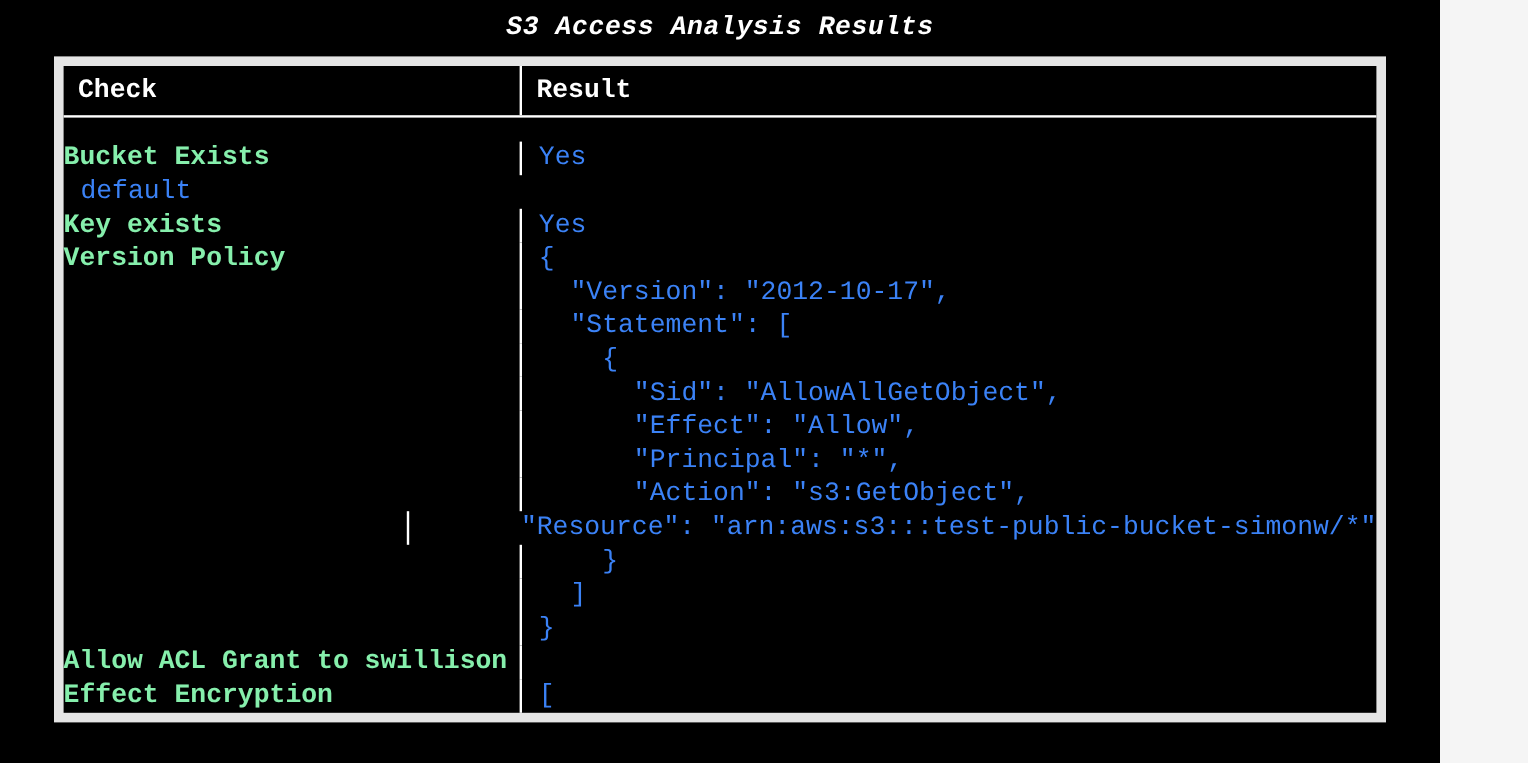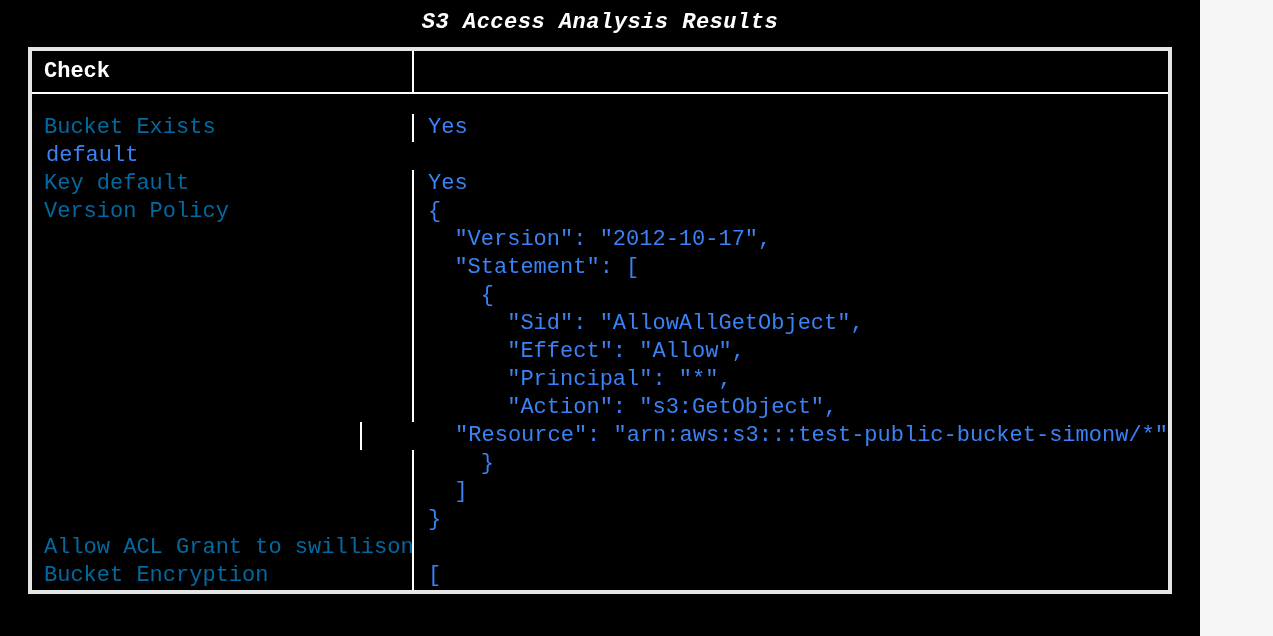--- a/index.html
+++ b/index.html
@@ -25,22 +25,22 @@
     .title {
       color: #fff;
       font-size: 22px;
       font-weight: bold;
       text-align: center;
       font-style: italic;
       margin-bottom: 12px;
       letter-spacing: 0.5px;
     }
     .table-container {
-      margin: 0 28px;
-      border: 4px solid #e5e5e5;
+      margin: 0 45px;
+      border: 8px solid #e5e5e5;
       position: relative;
     }
     .table-header-row {
       display: flex;
       border-bottom: 2px solid #fff;
     }
     .col-check-header, .col-result-header {
       color: #fff;
       font-size: 22px;
       font-weight: bold;
@@ -57,24 +57,24 @@
       padding-top: 20px;
     }
     .row {
       display: flex;
       font-size: 22px;
       line-height: 28px;
     }
     .col-check {
       width: 382px;
       border-right: 2px solid #fff;
-      color: #0369a1;
-      padding-left: 12px;
+      color: #86efac;
       white-space: pre;
       position: relative;
+      font-weight: bold;
     }
     .col-check::before {
       content: '';
       position: absolute;
       left: -2px;
       top: 0;
       bottom: 0;
       width: 2px;
       
     }
@@ -91,31 +91,32 @@
     }
   </style>
 </head>
 <body>
 
 <div class="terminal-wrapper">
   <div class="title">S3 Access Analysis Results</div>
   <div class="table-container">
     <div class="table-header-row">
       <div class="col-check-header">Check</div>
+      <div class="col-result-header">Result</div>
     </div>
     <div class="table-body">
       <div class="row">
           <div class="col-check">Bucket Exists</div>
           <div class="col-result">Yes</div>
         </div>
       <div class="row">
           <div class="col-result">default</div>
         </div>
       <div class="row">
-          <div class="col-check">Key default</div>
+          <div class="col-check">Key exists</div>
           <div class="col-result">Yes</div>
         </div>
       <div class="row">
           <div class="col-check">Version Policy</div>
           <div class="col-result">{</div>
         </div>
       <div class="row">
           <div class="col-check"></div>
           <div class="col-result">  "Version": "2012-10-17",</div>
         </div>
@@ -156,18 +157,18 @@
           <div class="col-result">  ]</div>
         </div>
       <div class="row">
           <div class="col-check"></div>
           <div class="col-result">}</div>
         </div>
       <div class="row">
           <div class="col-check">Allow ACL Grant to swillison</div>
         </div>
       <div class="row">
-          <div class="col-check">Bucket Encryption</div>
+          <div class="col-check">Effect Encryption</div>
           <div class="col-result">[</div>
         </div>
     </div>
   </div>
 </div>
 
 </body></html>

